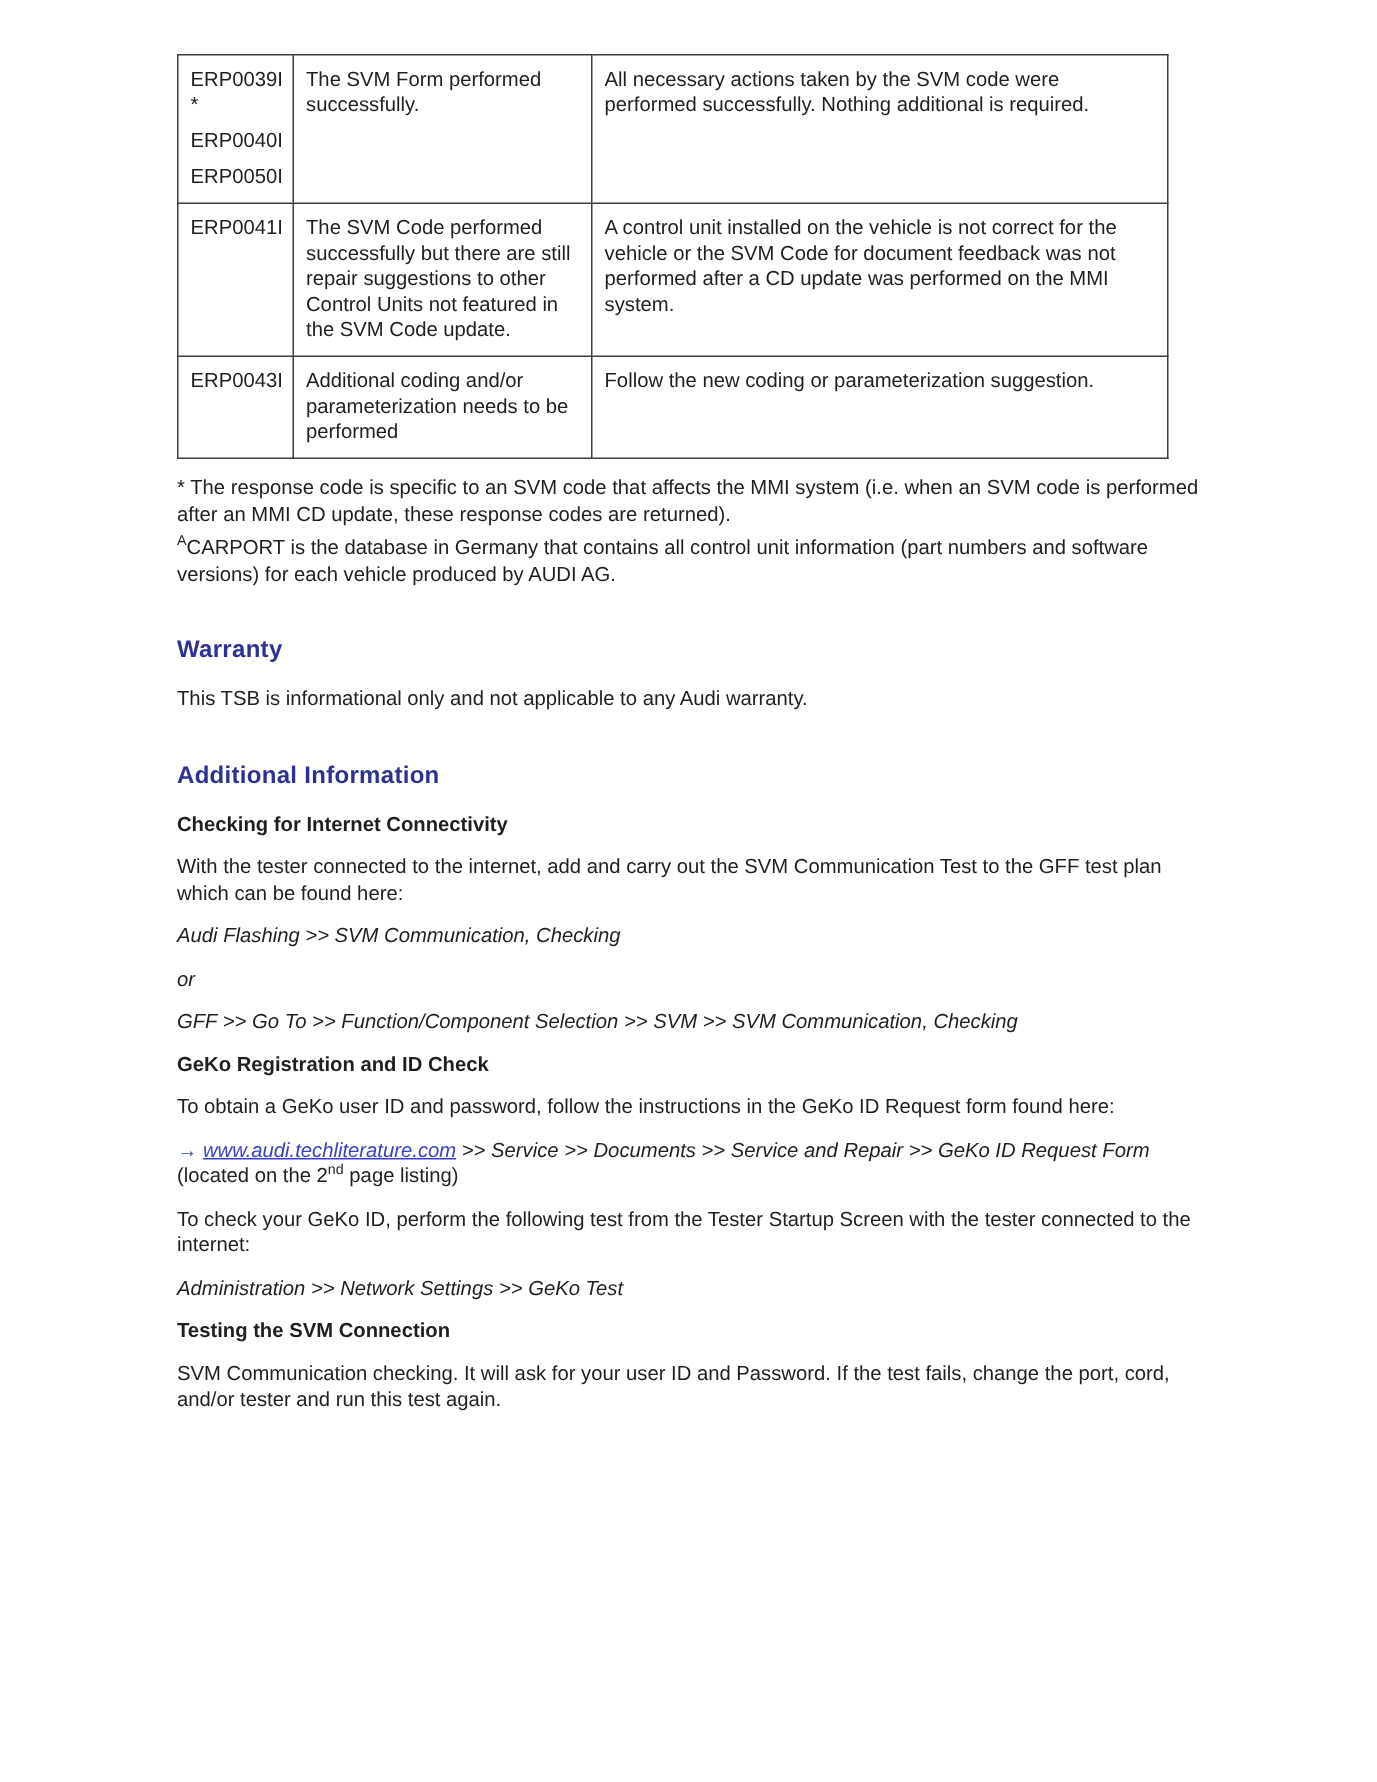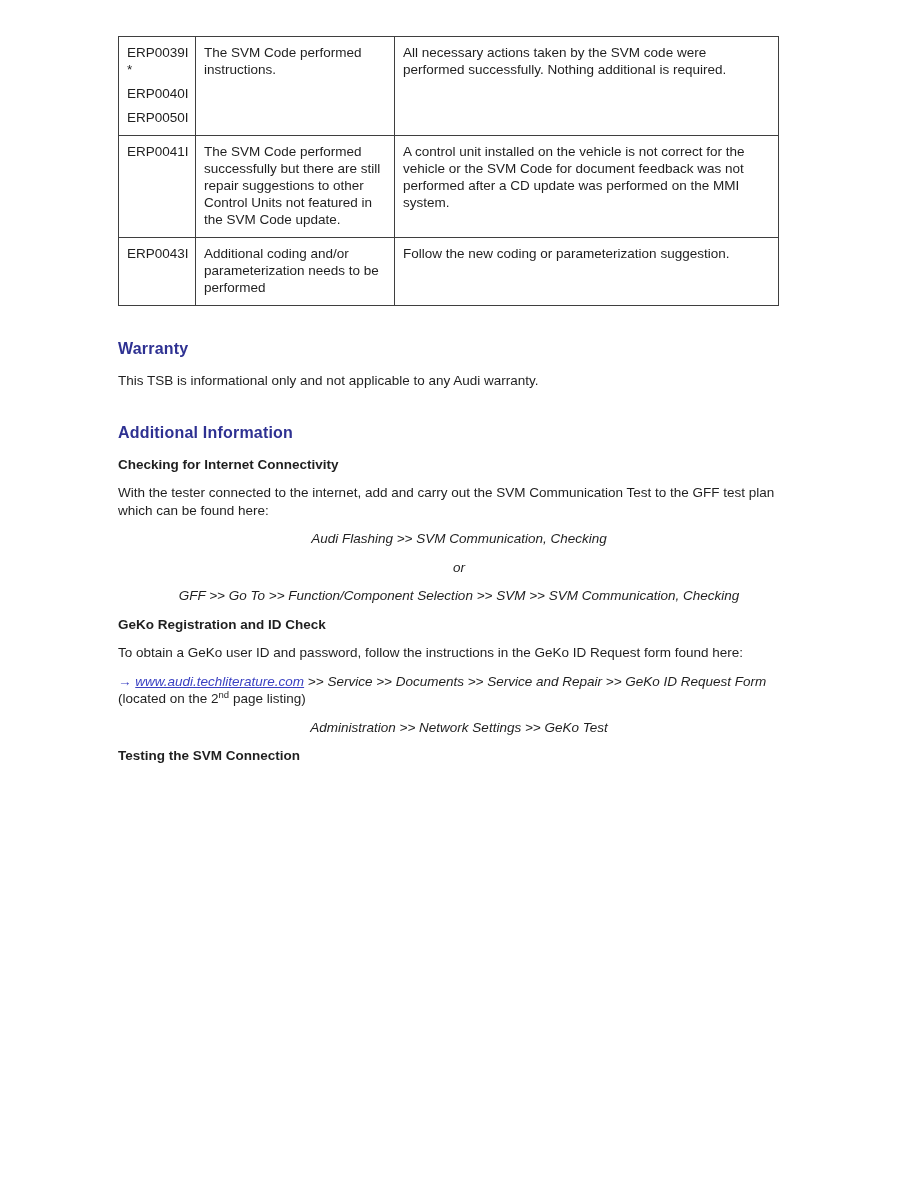--- a/index.html
+++ b/index.html
@@ -46,21 +46,21 @@
   h1.section-heading {
     font-size: 16px;
     line-height: 24px;
     font-weight: bold;
     color: var(--heading-color);
     margin: 31px 0 11px 0;
     letter-spacing: 0.2px;
   }
   .para, .subhead { margin: 11px 0 0 0; }
   .subhead { font-weight: bold; }
-  .italic { font-style: italic; text-align: center; }
+  .italic { font-style: italic; }
   .arrow { color: var(--link-color); }
   a.doc-link {
     color: var(--link-color);
     text-decoration: underline;
     cursor: pointer;
   }
 </style>
 </head>
 <body>
 
@@ -73,41 +73,43 @@
         <col class="c3">
       </colgroup>
     <tbody>
         <tr>
           <td>
             <div class="code-par">ERP0039I
 *</div>
             <div class="code-par">ERP0040I</div>
             <div class="code-par">ERP0050I</div>
           </td>
-          <td>The SVM Code performed instructions.</td>
+          <td>The SVM Form performed successfully.</td>
           <td>All necessary actions taken by the SVM code were performed successfully. Nothing additional is required.</td>
         </tr>
         <tr>
           <td>
             <div class="code-par">ERP0041I</div>
           </td>
           <td>The SVM Code performed successfully but there are still repair suggestions to other Control Units not featured in the SVM Code update.</td>
           <td>A control unit installed on the vehicle is not correct for the vehicle or the SVM Code for document feedback was not performed after a CD update was performed on the MMI system.</td>
         </tr>
         <tr>
           <td>
             <div class="code-par">ERP0043I</div>
           </td>
           <td>Additional coding and/or parameterization needs to be performed</td>
           <td>Follow the new coding or parameterization suggestion.</td>
         </tr>
       </tbody>
   </table>
 
+  <p class="footnote">* The response code is specific to an SVM code that affects the MMI system (i.e. when an SVM code is performed after an MMI CD update, these response codes are returned).</p>
 
+  <p class="footnote"><sup>A</sup><span>CARPORT is the database in Germany that contains all control unit information (part numbers and software versions) for each vehicle produced by AUDI AG.</span></p>
 
   <h1 class="section-heading">Warranty</h1>
 
   <p class="para">This TSB is informational only and not applicable to any Audi warranty.</p>
 
   <h1 class="section-heading">Additional Information</h1>
 
   <p class="subhead">Checking for Internet Connectivity</p>
 
   <p class="para">With the tester connected to the internet, add and carry out the SVM Communication Test to the GFF test plan which can be found here:</p>
@@ -123,19 +125,21 @@
   <p class="para">To obtain a GeKo user ID and password, follow the instructions in the GeKo ID Request form found here:</p>
 
   <p class="para">
     <span class="italic arrow">→</span>
     <a href="#" class="italic doc-link">www.audi.techliterature.com</a>
     <span class="italic">&gt;&gt; Service &gt;&gt; Documents &gt;&gt; Service and Repair &gt;&gt; GeKo ID Request Form</span>
     <br>
     <span>(located on the 2</span><sup>nd</sup><span> page listing)</span>
   </p>
 
+  <p class="para">To check your GeKo ID, perform the following test from the Tester Startup Screen with the tester connected to the internet:</p>
 
   <p class="para italic">Administration &gt;&gt; Network Settings &gt;&gt; GeKo Test</p>
 
   <p class="subhead">Testing the SVM Connection</p>
 
+  <p class="para">SVM Communication checking. It will ask for your user ID and Password. If the test fails, change the port, cord, and/or tester and run this test again.</p>
 
 </div>
 
 </body></html>

